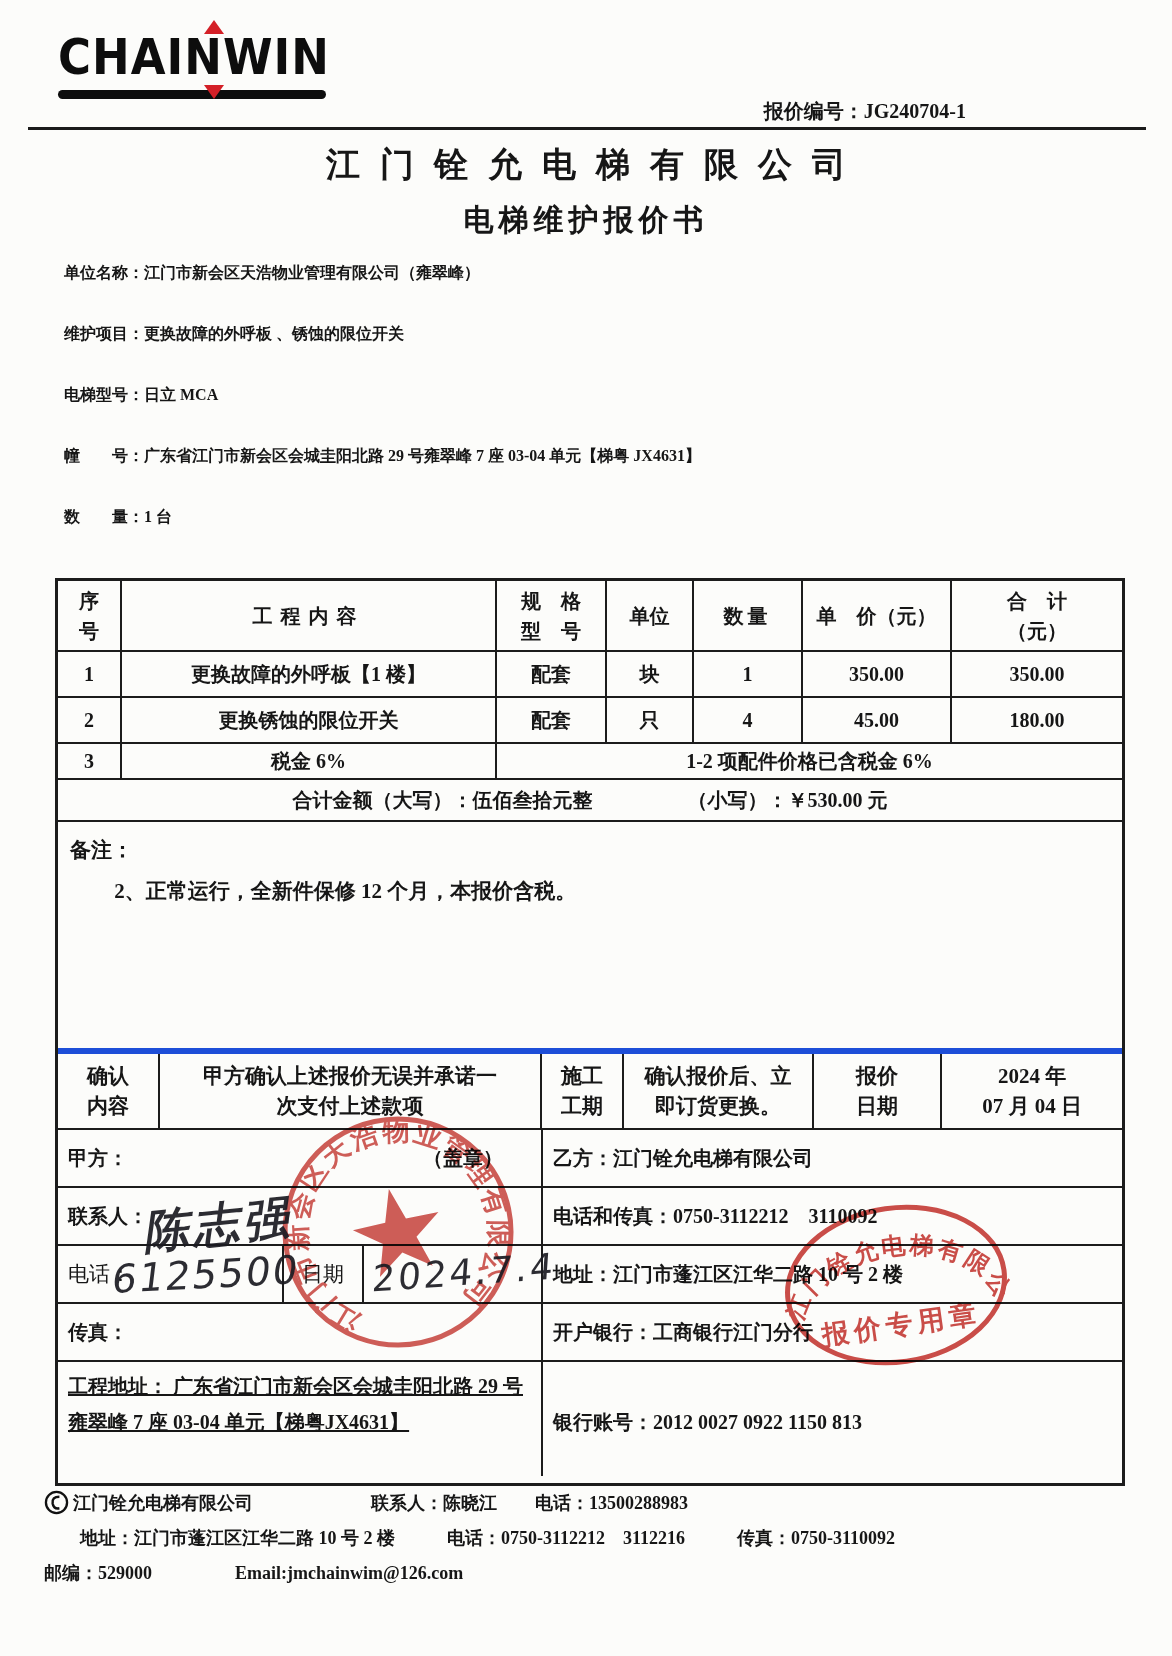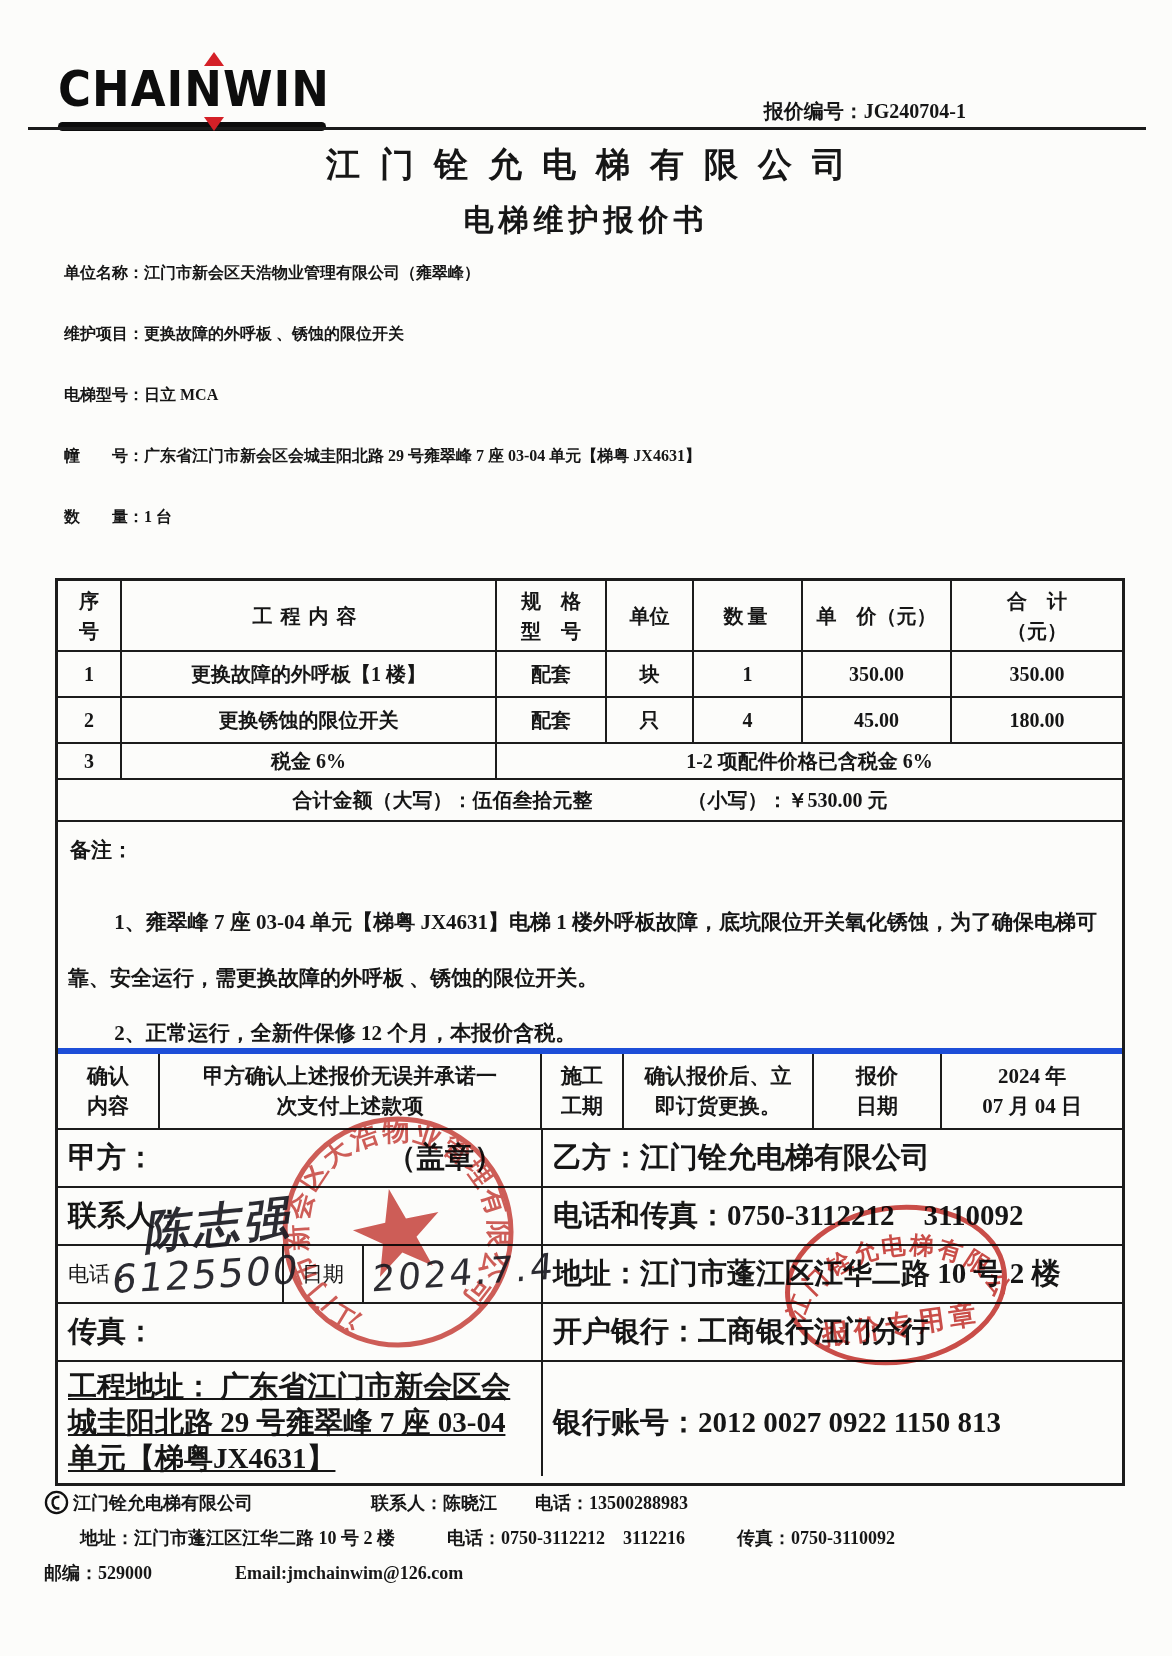--- a/index.html
+++ b/index.html
@@ -1,19 +1,19 @@
 <!DOCTYPE html>
 <html><head>
 <meta charset="utf-8">
 <style>
   html,body{margin:0;padding:0;background:#e8e8e6;}
   .page{position:relative;width:1172px;height:1656px;margin:0 auto;background:#fcfcfa;
         font-family:"Liberation Serif","DejaVu Serif",serif;color:#161616;overflow:hidden;}
   
-  .logo{position:absolute;left:58px;top:60px;width:300px;height:90px;}
+  .logo{position:absolute;left:58px;top:28px;width:300px;height:90px;}
   .logo-word{position:absolute;left:0;top:2px;font-family:"DejaVu Sans",sans-serif;
              font-weight:900;font-size:45px;letter-spacing:1px;color:#0d0d0d;transform:scaleY(1.1);}
   .chev{position:absolute;width:0;height:0;border-left:10px solid transparent;border-right:10px solid transparent;}
   .chev-up{left:146px;top:-8px;border-bottom:14px solid #d42027;}
   .chev-down{left:146px;top:57px;border-top:14px solid #d42027;z-index:3;}
   .logo-bar{position:absolute;left:0px;top:62px;width:268px;height:9px;background:#0d0d0d;border-radius:6px;}
   .quote-no{position:absolute;right:206px;top:98px;font-size:20px;font-weight:700;}
   .rule{position:absolute;left:28px;top:127px;width:1118px;height:3px;background:#1b1b1b;}
   .title-company{position:absolute;left:0;top:142px;width:100%;text-align:center;
                  font-size:34px;font-weight:700;letter-spacing:20px;text-indent:20px;}
@@ -43,21 +43,21 @@
   .remarks-p2{margin:10px 10px 0 10px;text-indent:2.2em;line-height:34px;}
   
   .confirm{display:grid;grid-template-columns:102px 382px 82px 190px 128px auto;height:76px;
            border-bottom:2px solid #1c1c1c;box-sizing:border-box;}
   .confirm>div{border-right:2px solid #1c1c1c;display:flex;align-items:center;justify-content:center;
                text-align:center;font-size:21px;font-weight:700;line-height:30px;box-sizing:border-box;}
   .confirm>div:last-child{border-right:none;}
   
   .parties{display:grid;grid-template-columns:485px auto;box-sizing:border-box;}
   .pcell{border-right:2px solid #1c1c1c;border-bottom:2px solid #1c1c1c;box-sizing:border-box;
-         font-size:29px;font-weight:700;display:flex;align-items:center;padding:0 10px;height:58px;}
+         font-size:20px;font-weight:700;display:flex;align-items:center;padding:0 10px;height:58px;}
   .pcell.right{border-right:none;}
   .pcell.tall{height:114px;border-bottom:none;align-items:flex-start;padding-top:6px;line-height:36px;display:block;}
   .phone-row{display:grid;grid-template-columns:224px 82px auto;padding:0;height:58px;
              border-right:2px solid #1c1c1c;border-bottom:2px solid #1c1c1c;box-sizing:border-box;}
   .phone-row>div{display:flex;align-items:center;font-size:21px;font-weight:400;box-sizing:border-box;text-align:center;}
   .phone-row .lab{padding-left:10px;}
   .phone-row .mid{border-left:2px solid #1c1c1c;border-right:2px solid #1c1c1c;justify-content:center;}
   .seal-note{margin-left:auto;padding-right:28px;}
   
   .hand{position:absolute;font-family:"DejaVu Sans",sans-serif;color:#1b1b22;opacity:.92;z-index:5;}
@@ -156,21 +156,20 @@
             <span>合计金额（大写）：伍佰叁拾元整</span>
             <span>（小写）：￥530.00 元</span>
           </div>
         </td>
       </tr>
     </tbody>
       </table>
 
     <div class="remarks">
       <div class="remarks-label">备注：</div>
-      <div class="remarks-p1">1、雍翠峰 7 座 03-04 单元【梯粤 JX4631】电梯 1 楼外呼板故障，底坑限位开关氧化锈蚀，为了确保电梯可靠、安全运行，需更换故障的外呼板 、锈蚀的限位开关。</div>
       <div class="remarks-p2">2、正常运行，全新件保修 12 个月，本报价含税。</div>
     </div>
 
     <div class="confirm">
       <div class="pre">确认
 内容</div>
       <div class="pre">甲方确认上述报价无误并承诺一
 次支付上述款项</div>
       <div class="pre">施工
 工期</div>

